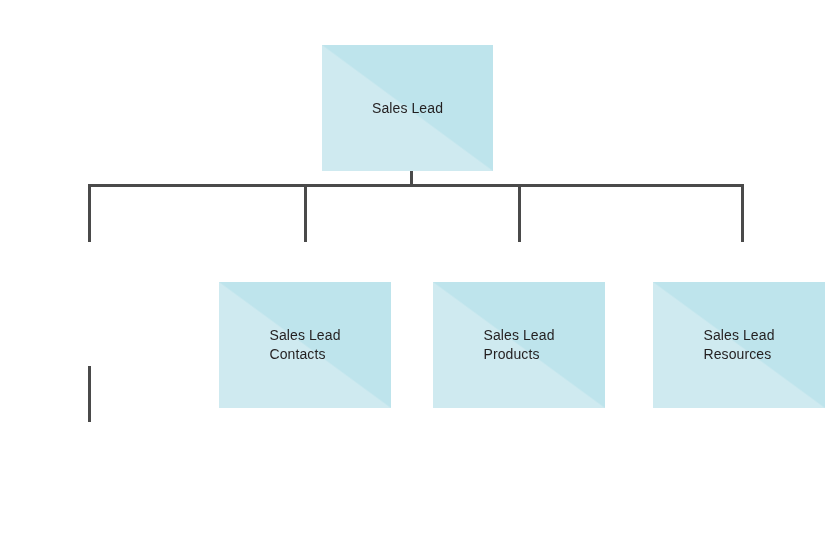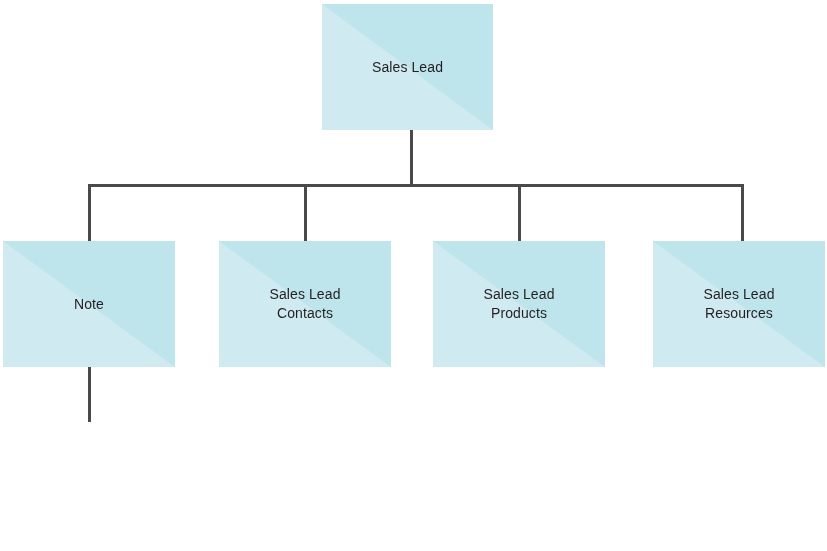--- a/index.html
+++ b/index.html
@@ -17,32 +17,33 @@
     height: 551px;
     background: #ffffff;
     overflow: hidden;
   }
   .node-box {
     position: absolute;
     box-sizing: border-box;
     display: flex;
     align-items: center;
     justify-content: center;
-    text-align: center;
+    text-align: left;
     color: #231f20;
     font-size: 14px;
     line-height: 19px;
     letter-spacing: 0.1px;
     
     background: linear-gradient(
         to bottom left,
         #bee4ec 0%,
         #bee4ec 49.6%,
         #cfeaf0 50.4%,
         #cfeaf0 100%);
+    margin-top: 41px;
   }
   .node-label {
     display: block;
     padding: 0 6px;
     white-space: pre-line;
   }
   .connector {
     position: absolute;
     background: #4a4a4a;
   }
@@ -65,23 +66,20 @@
   <div class="connector v" style="left:518px; top:184px; height:58px;"></div>
 
   <div class="connector v" style="left:741px; top:184px; height:58px;"></div>
 
   <div class="connector v" style="left:88px; top:366px; height:56px;"></div>
 
   <div class="node-box" style="left:322px; top:4px; width:171px; height:126px;">
     <span class="node-label">Sales Lead</span>
   </div>
 
-  <div class="node-box" style="left:3px; top:241px; width:172px; height:126px;">
-    <span class="node-label">Note</span>
-  </div>
 
   <div class="node-box" style="left:219px; top:241px; width:172px; height:126px;">
     <span class="node-label">Sales Lead
 Contacts</span>
   </div>
 
   <div class="node-box" style="left:433px; top:241px; width:172px; height:126px;">
     <span class="node-label">Sales Lead
 Products</span>
   </div>

